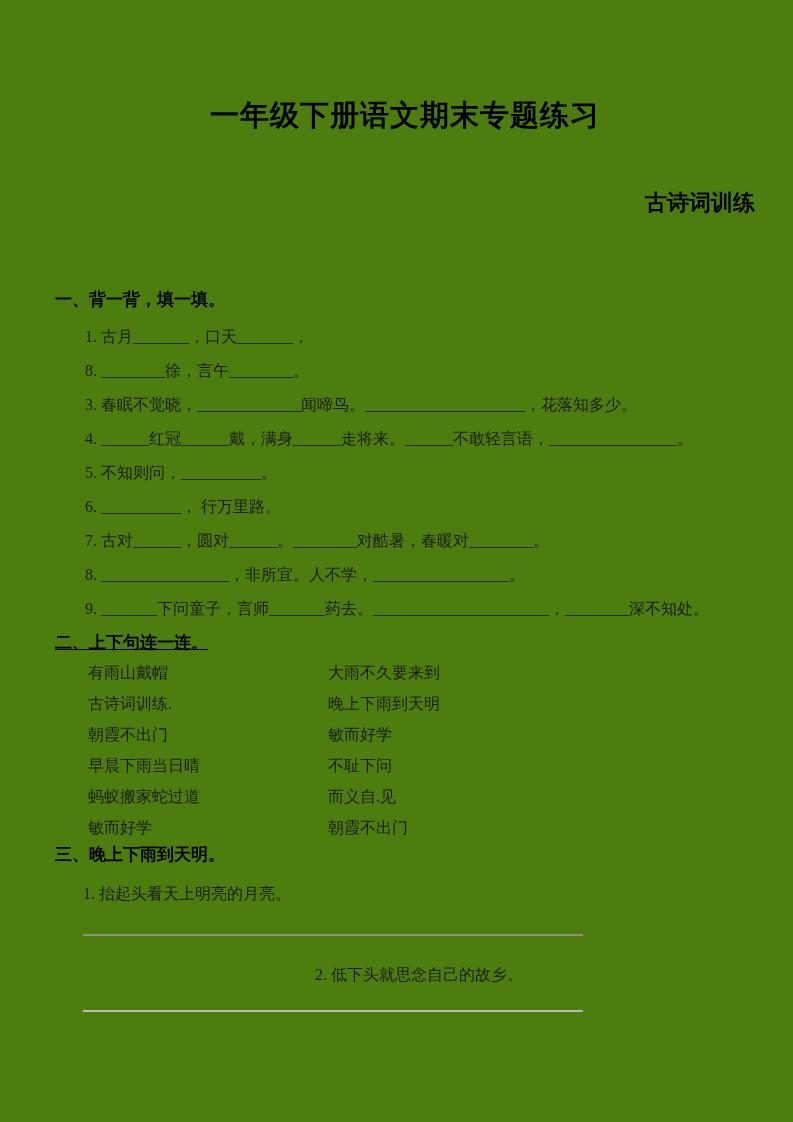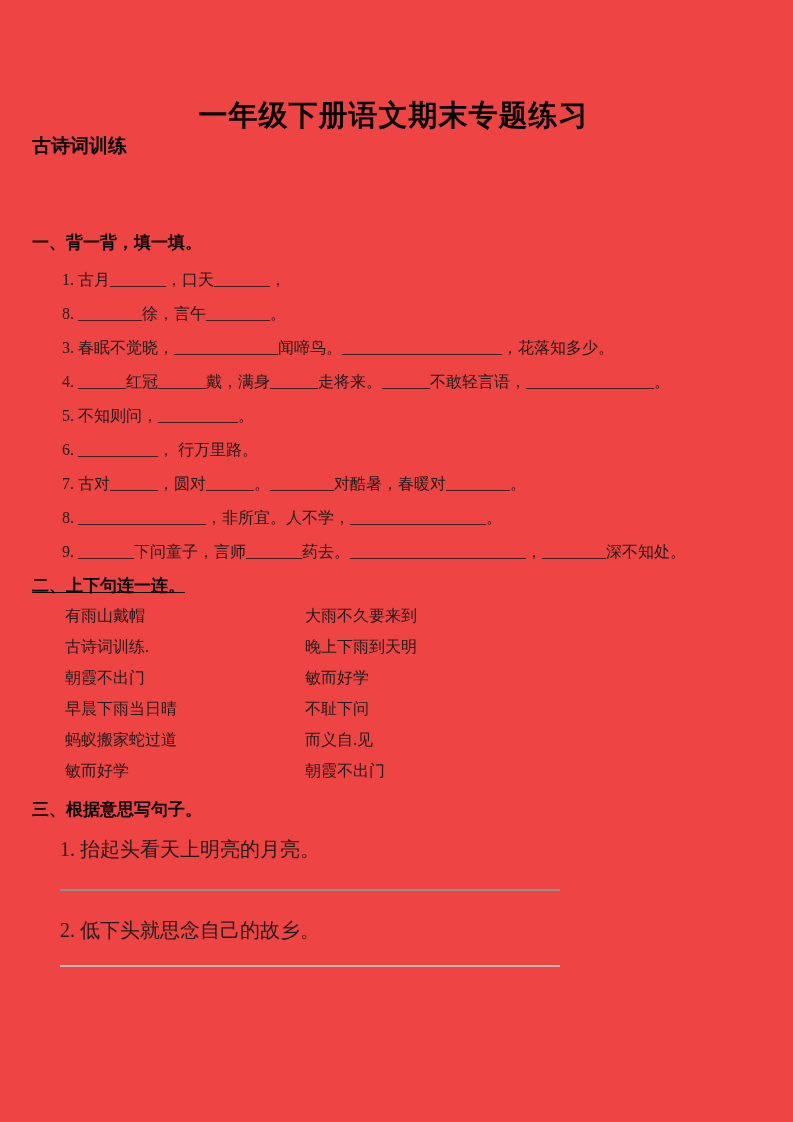--- a/index.html
+++ b/index.html
@@ -1,41 +1,42 @@
 <!DOCTYPE html>
 <html><head>
 <meta charset="utf-8">
 <style>
   html, body { margin: 0; padding: 0; background: #ffffff; }
   .page {
     position: relative;
     width: 793px;
     height: 1122px;
-    background: #ef4444;
+    background: #4d7c0f;
     color: #141414;
     font-family: "Liberation Serif", serif;
     box-sizing: border-box;
-    padding: 97px 38px 0 32px;
+    padding: 97px 38px 0 55px;
     overflow: hidden;
   }
   .doc-title {
     text-align: center;
     font-family: "Liberation Sans", sans-serif;
     font-weight: bold;
     font-size: 29px;
     line-height: 36px;
     letter-spacing: 1px;
     color: #000;
   }
   .doc-subtitle {
-    text-align: left;
+    text-align: right;
     font-family: "Liberation Sans", sans-serif;
     font-weight: bold;
-    font-size: 19px;
+    font-size: 22px;
     line-height: 26px;
+    margin-top: 57px;
     color: #000;
   }
   .sec-heading {
     font-family: "Liberation Sans", sans-serif;
     font-weight: bold;
     font-size: 17px;
     line-height: 24px;
     color: #000;
     white-space: nowrap;
   }
@@ -45,33 +46,33 @@
   .fill-items {
     margin: 8px 0 0 30px;
     font-size: 16px;
   }
   .fill-items .item {
     line-height: 34px;
     white-space: nowrap;
     color: #1c1c1c;
   }
   .match-rows {
-    margin: 2px 0 12px 33px;
+    margin: 2px 0 0 33px;
     font-size: 16px;
   }
   .match-row { display: flex; line-height: 31px; color: #1c1c1c; }
   .match-row .left-cell { width: 240px; }
   .s3-item {
     margin: 16px 0 0 28px;
-    font-size: 20px;
+    font-size: 16px;
     line-height: 22px;
     color: #1c1c1c;
     white-space: nowrap;
   }
-  .s3-item.second { margin-top: 28px; }
+  .s3-item.second { margin-top: 28px; text-align: center; }
   .answer-line {
     width: 500px;
     height: 0;
     border-bottom: 2px solid #8f8f8f;
     margin: 29px 0 0 28px;
   }
   .answer-line.light {
     border-bottom-color: #b9b9b9;
     margin-top: 24px;
   }
@@ -121,21 +122,21 @@
     <div class="match-row">
       <div class="left-cell">蚂蚁搬家蛇过道</div>
       <div class="right-cell">而义自.见</div>
     </div>
     <div class="match-row">
       <div class="left-cell">敏而好学</div>
       <div class="right-cell">朝霞不出门</div>
     </div>
   </div>
 
-  <div class="sec-heading sec3-heading">三、根据意思写句子。</div>
+  <div class="sec-heading sec3-heading">三、晚上下雨到天明。</div>
 
   <div class="s3-item">1. 抬起头看天上明亮的月亮。</div>
   <div class="answer-line"></div>
 
   <div class="s3-item second">2. 低下头就思念自己的故乡。</div>
   <div class="answer-line light"></div>
 
 </div>
 
 </body></html>

